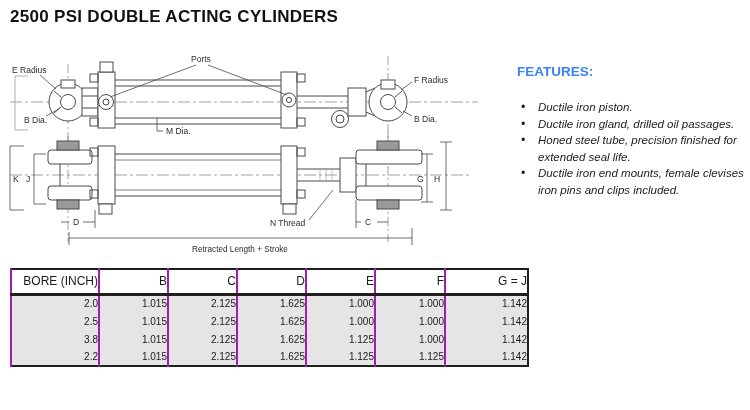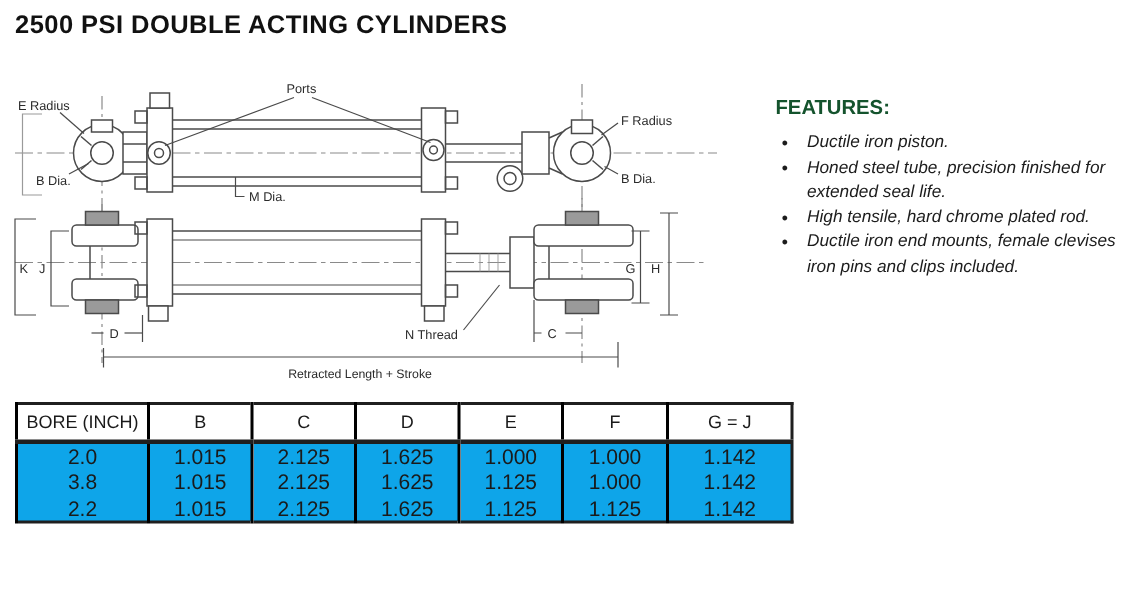--- a/index.html
+++ b/index.html
@@ -12,35 +12,35 @@
                 letter-spacing:0.3px; color:#111; }
 
   
   .diagram-wrap { position:absolute; left:0px; top:42px; width:505px; height:224px; }
   svg text { font-family:"Liberation Sans", sans-serif; font-size:8.5px; fill:#2b2b2b; }
   svg .dimtxt { font-size:8.5px; }
   svg .rltxt { font-size:8.2px; }
 
   
   .features { position:absolute; left:517px; top:64px; width:232px; }
-  .features-heading { font-size:13.5px; font-weight:bold; color:#14532d; margin-bottom:8px; }
+  .features-heading { font-size:13.5px; font-weight:bold; color:#3b82f6; margin-bottom:20px; }
   .features-list { list-style:none; }
   .features-list li { position:relative; padding-left:21px; font-size:11.5px;
                       line-height:16.5px; color:#1c1c1c;font-style:italic; }
   .features-list li::before { content:"\2022"; position:absolute; left:4px; top:0;
                               font-size:12px; color:#1c1c1c; }
 
   
   .spec-table { position:absolute; left:10px; top:268px; border-collapse:collapse;
                 table-layout:fixed; }
-  .spec-table th, .spec-table td { border-left:2px solid #000000; text-align:center;
+  .spec-table th, .spec-table td { border-left:2px solid #a21caf; text-align:right;
                 vertical-align:middle; overflow:hidden; white-space:nowrap; }
   .spec-table th { background:#ffffff; font-weight:normal; font-size:12px; height:25px;
                 border-bottom:3px solid #1f1f1f; }
-  .spec-table td { background:#0ea5e9; font-size:14px; height:18px; }
+  .spec-table td { background:#e5e5e5; font-size:10px; height:18px; }
   .spec-table { border:2px solid #1f1f1f; }
 </style>
 </head>
 <body>
 
 <div id="page">
 
   <div class="page-title">2500 PSI DOUBLE ACTING CYLINDERS</div>
 
   <div class="diagram-wrap">
@@ -174,22 +174,22 @@
       <text x="365" y="183" class="dimtxt">C</text>
       <text x="270" y="184">N Thread</text>
       <text x="240" y="210" class="rltxt" text-anchor="middle">Retracted Length + Stroke</text>
     </svg>
   </div>
 
   <div class="features">
     <div class="features-heading">FEATURES:</div>
     <ul class="features-list">
       <li>Ductile iron piston.</li>
+      <li>Ductile iron gland, drilled oil passages.</li>
       <li>Honed steel tube, precision finished for extended seal life.</li>
-      <li>High tensile, hard chrome plated rod.</li>
       <li>Ductile iron end mounts, female clevises iron pins and clips included.</li>
     </ul>
   </div>
 
   <table class="spec-table">
     <colgroup>
       <col style="width:88px">
         <col style="width:69px">
         <col style="width:69px">
       <col style="width:69px">
@@ -212,20 +212,29 @@
       <tr>
         <td>2.0</td>
         <td>1.015</td>
         <td>2.125</td>
         <td>1.625</td>
         <td>1.000</td>
         <td>1.000</td>
         <td>1.142</td>
       </tr>
       <tr>
+        <td>2.5</td>
+        <td>1.015</td>
+        <td>2.125</td>
+        <td>1.625</td>
+        <td>1.000</td>
+        <td>1.000</td>
+        <td>1.142</td>
+      </tr>
+      <tr>
         <td>3.8</td>
         <td>1.015</td>
         <td>2.125</td>
         <td>1.625</td>
         <td>1.125</td>
         <td>1.000</td>
         <td>1.142</td>
       </tr>
       <tr>
         <td>2.2</td>

